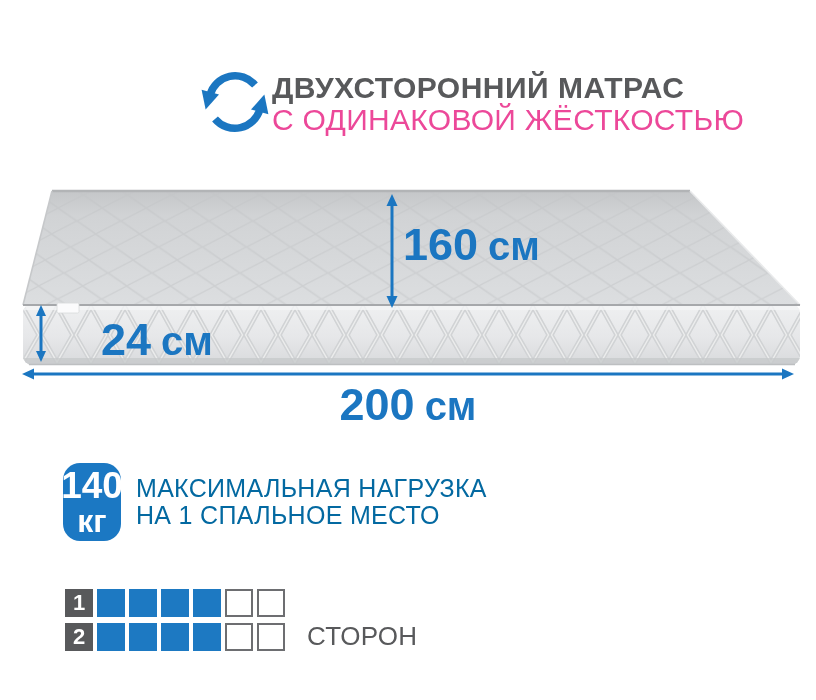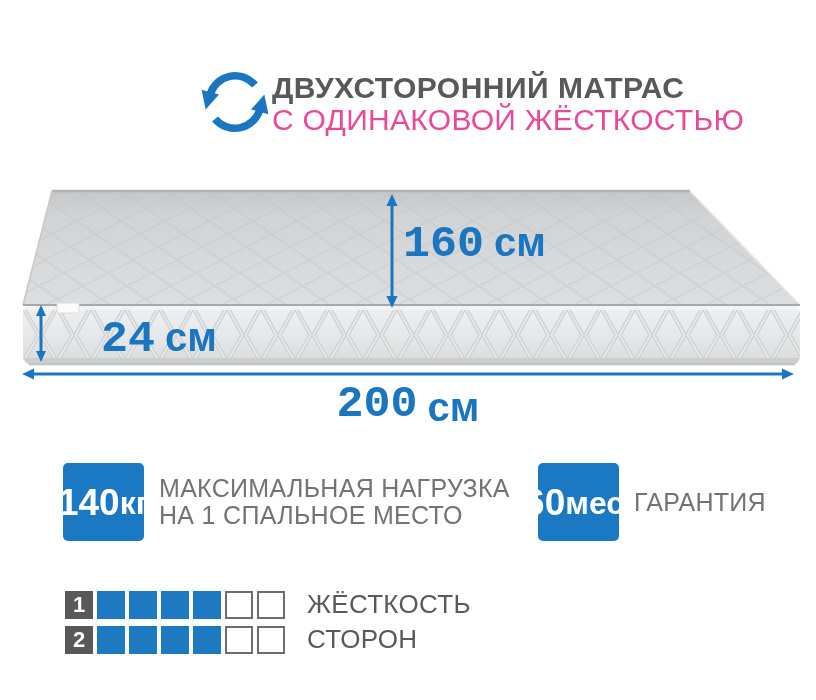--- a/index.html
+++ b/index.html
@@ -13,37 +13,37 @@
   }
   
   .flip-icon{position:absolute;left:200px;top:66px;}
   .title-block{position:absolute;left:272px;top:72px;line-height:32px;white-space:nowrap;}
   .title-line1{font-size:30px;font-weight:bold;color:#58595b;letter-spacing:.5px;}
   .title-line2{font-size:30px;font-weight:normal;color:#ec4899;letter-spacing:.3px;}
   
   .scene{position:absolute;left:0;top:0;width:816px;height:460px;}
   
   .dim{position:absolute;display:flex;align-items:baseline;gap:10px;color:#1b76c1;font-weight:bold;white-space:nowrap;}
-  .dim .val{font-size:45px;line-height:1;font-family:Liberation Mono, monospace;}
+  .dim .val{font-size:45px;line-height:1;}
   .dim .unit{font-size:40px;line-height:1;}
   .dim-width{left:403px;top:222px;}
   .dim-thickness{left:67px;top:317px;margin-left:34px;}
-  .dim-length{left:0;right:0;top:382px;justify-content:center;align-items:flex-end;}
+  .dim-length{left:0;right:0;top:382px;justify-content:center;}
   
   .feature{position:absolute;display:flex;align-items:center;}
   .feature-load{left:63px;top:463px;}
   .feature-warranty{left:538px;top:463px;}
   .badge{
-    width:81px;height:78px;border-radius:5px;background:#1b78c3;
-    display:flex;align-items:center;justify-content:center;
+    width:58px;height:78px;border-radius:17px;background:#1b78c3;
+    display:flex;flex-direction:column;align-items:center;justify-content:center;
     color:#ffffff;flex:0 0 auto;
   }
   .badge-value{font-size:37px;font-weight:bold;line-height:1;}
   .badge-unit{font-size:32px;font-weight:bold;line-height:1;margin-top:1px;}
-  .feature-label{margin-left:15px;font-size:25px;line-height:27px;color:#737373;letter-spacing:.3px;white-space:nowrap;}
+  .feature-label{margin-left:15px;font-size:25px;line-height:27px;color:#0369a1;letter-spacing:.3px;white-space:nowrap;}
   .feature-label div:empty{display:none;}
   
   .ratings{position:absolute;left:65px;top:589px;display:flex;flex-direction:column;gap:4px;}
   .rating-row{display:flex;align-items:center;gap:4px;}
   .row-label{
     width:28px;height:28px;background:#58595b;color:#ffffff;
     display:flex;align-items:center;justify-content:center;
     font-size:22px;font-weight:bold;flex:0 0 auto;
   }
   .cells{display:flex;gap:4px;}
@@ -150,43 +150,32 @@
     <div class="badge">
       <div class="badge-value">140</div>
       <div class="badge-unit">кг</div>
     </div>
     <div class="feature-label">
       <div>МАКСИМАЛЬНАЯ НАГРУЗКА</div>
       <div>НА 1 СПАЛЬНОЕ МЕСТО</div>
     </div>
   </div>
 
-  <div class="feature feature-warranty">
-    <div class="badge">
-      <div class="badge-value">60</div>
-      <div class="badge-unit">мес.</div>
-    </div>
-    <div class="feature-label">
-      <div>ГАРАНТИЯ</div>
-
-    </div>
-  </div>
 
   <div class="ratings">
     <div class="rating-row">
       <div class="row-label">1</div>
       <div class="cells">
           <div class="cell filled"></div>
           <div class="cell filled"></div>
           <div class="cell filled"></div>
           <div class="cell filled"></div>
           <div class="cell empty"></div>
           <div class="cell empty"></div>
         </div>
-      <div class="row-text">ЖЁСТКОСТЬ</div>
     </div>
     <div class="rating-row">
       <div class="row-label">2</div>
       <div class="cells">
           <div class="cell filled"></div>
           <div class="cell filled"></div>
           <div class="cell filled"></div>
           <div class="cell filled"></div>
           <div class="cell empty"></div>
           <div class="cell empty"></div>

